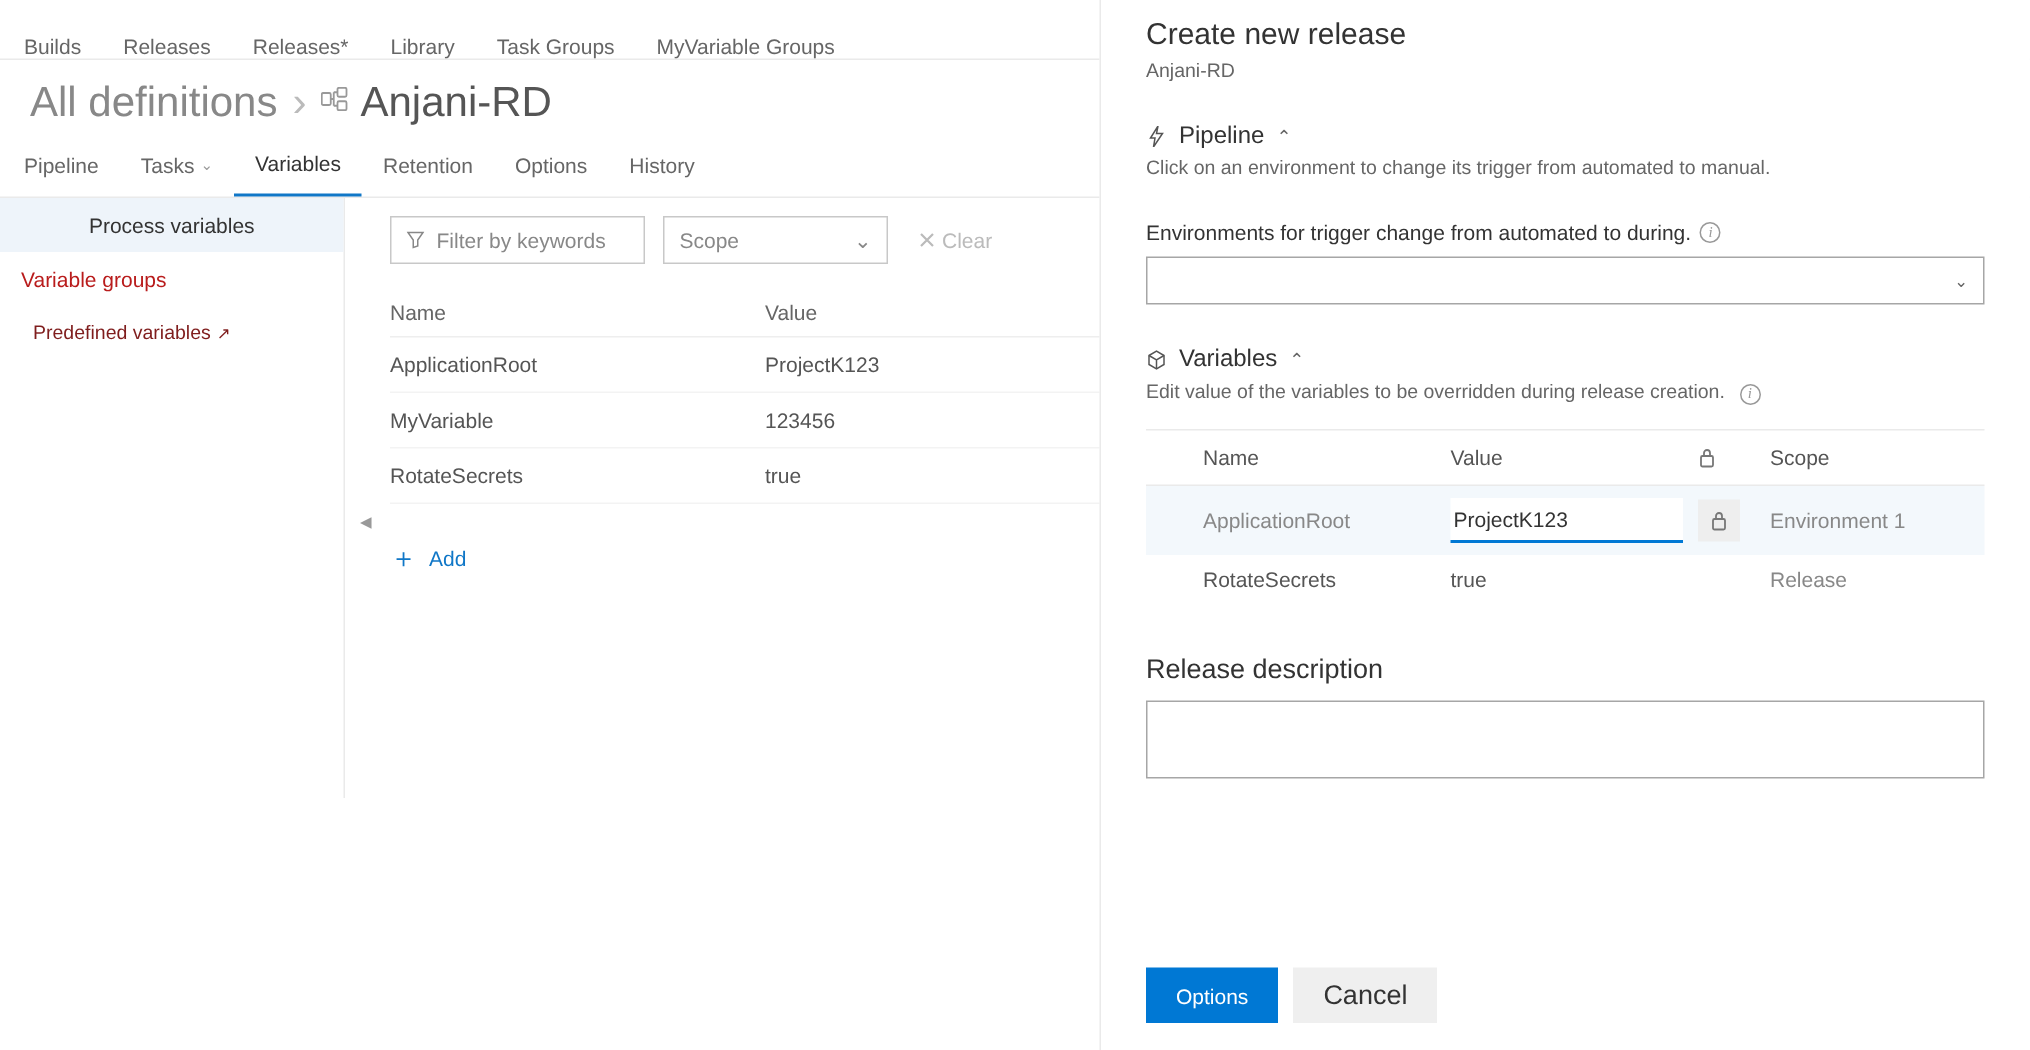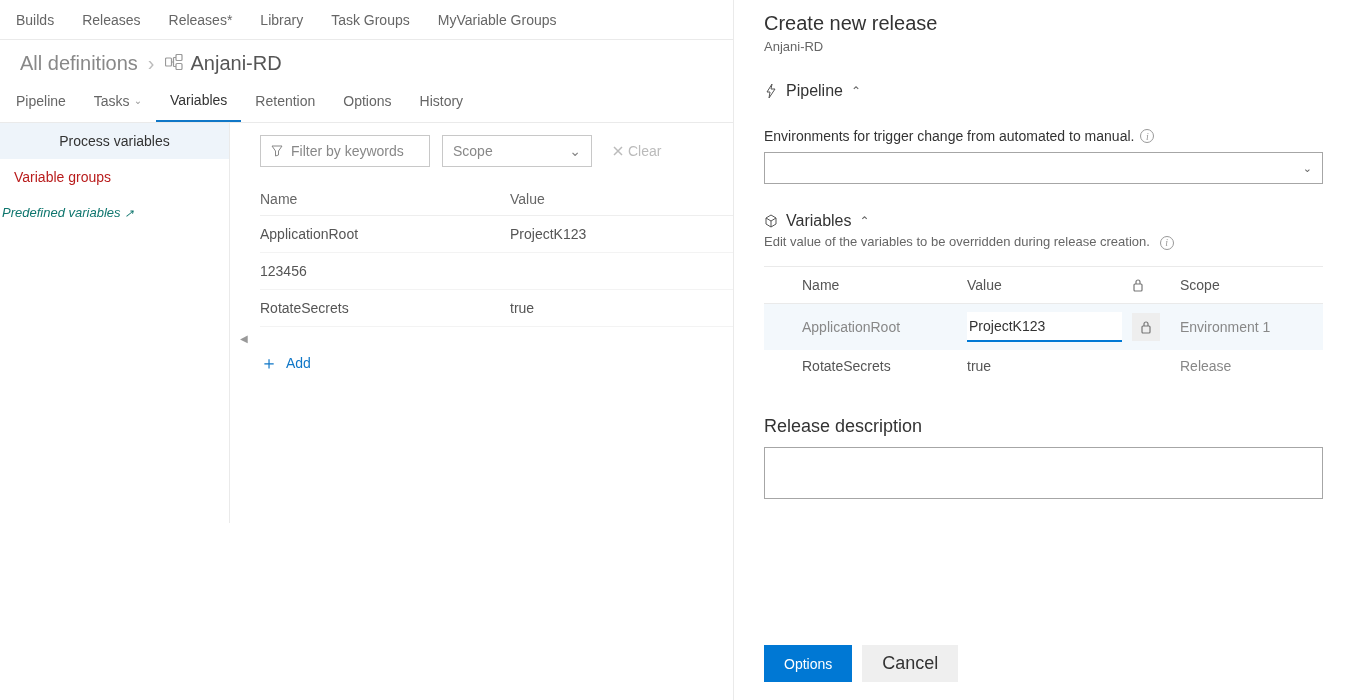--- a/index.html
+++ b/index.html
@@ -1,42 +1,42 @@
 <!DOCTYPE html>
 <html><head>
 <meta charset="utf-8">
 <style>
   * { box-sizing: border-box; margin: 0; padding: 0; }
   body { font-family: "Segoe UI", -apple-system, sans-serif; font-size: 14px; color: #333; background: #fff; }
   
   
-  .top-nav { display: flex; padding: 0 16px; border-bottom: 1px solid #eaeaea; height: 40px; align-items: center; }
+  .top-nav { display: flex; padding: 0 16px; border-bottom: 1px solid #eaeaea; height: 40px; align-items: flex-end; }
   .top-nav-item { padding: 0 14px; color: #666; display: flex; align-items: center; cursor: pointer; font-size: 14px; }
   .top-nav-item:first-child { padding-left: 0; }
   
   
-  .breadcrumb { display: flex; align-items: center; padding: 12px 20px 4px; font-size: 20px; color: #888; }
+  .breadcrumb { display: flex; align-items: center; padding: 12px 20px 4px; font-size: 28px; color: #888; }
   .breadcrumb .bc-link { cursor: pointer; }
   .breadcrumb .sep { margin: 0 10px; color: #bbb; }
   .breadcrumb .def-icon { margin-right: 8px; color: #999; font-size: 16px; letter-spacing: -2px; }
   .breadcrumb .title { color: #555; }
   
   
   .subtabs { display: flex; padding: 0 16px; border-bottom: 1px solid #eaeaea; height: 44px; align-items: stretch; gap: 0; }
   .subtab { padding: 0 14px; display: flex; align-items: center; color: #666; cursor: pointer; }
   .subtab:first-child { padding-left: 0; }
   .subtab.active { color: #333; border-bottom: 2px solid #1077c7; }
   .subtab .chev { margin-left: 4px; font-size: 10px; color: #999; }
   
   
   .content-area { display: flex; position: relative; }
   .left-panel { width: 230px; border-right: 1px solid #eaeaea; min-height: 400px; padding-top: 0; }
   .left-item { padding: 10px 14px; color: #b91c1c; cursor: pointer; }
   .left-item.active { background: #eef4fa; color: #333; text-align: center; }
-  .left-link { padding: 10px 2px; color: #0f766e; font-size: 13px; cursor: pointer; font-style: italic; }
+  .left-link { padding: 10px 22px; color: #7f1d1d; font-size: 13px; cursor: pointer; }
   .left-link .ext { font-size: 11px; margin-left: 4px; }
   
   .main-panel { flex: 1; padding: 12px 30px; }
   .toolbar { display: flex; align-items: center; gap: 12px; margin-bottom: 16px; }
   .filter-box { display: flex; align-items: center; border: 1px solid #c8c8c8; height: 32px; width: 170px; padding: 0 10px; color: #888; }
   .filter-box svg { margin-right: 8px; flex-shrink: 0; }
   .scope-box { display: flex; align-items: center; border: 1px solid #c8c8c8; height: 32px; width: 150px; padding: 0 10px; color: #888; justify-content: space-between; }
   .clear-btn { display: flex; align-items: center; color: #bbb; cursor: pointer; margin-left: 8px; }
   .clear-btn svg { margin-right: 4px; }
   
@@ -167,20 +167,21 @@
     <div class="var-table">
       <div class="var-th">
         <div class="col-name">Name</div>
         <div class="col-value">Value</div>
       </div>
       <div class="var-row">
         <div class="col-name">ApplicationRoot</div>
         <div class="col-value">ProjectK123</div>
       </div>
       <div class="var-row">
+        <div class="col-name">MyVariable</div>
         <div class="col-value">123456</div>
       </div>
       <div class="var-row">
         <div class="col-name">RotateSecrets</div>
         <div class="col-value">true</div>
       </div>
       <div class="add-row">
         <span class="plus">＋</span>
         <span>Add</span>
       </div>
@@ -193,24 +194,25 @@
   <div class="sp-sub">Anjani-RD</div>
 
   <div class="sp-section">
     <div class="sp-section-h">
       <svg width="14" height="14" viewBox="0 0 14 14">
           <path d="M8 0 L3 8 h3 l-1 6 L11 5 h-4 Z" fill="none" stroke="#555" stroke-width="1"></path>
         </svg>
       <span>Pipeline</span>
       <span class="chev">⌃</span>
     </div>
+    <div class="sp-section-desc">Click on an environment to change its trigger from automated to manual.</div>
 
 
     <div class="env-label">
-      <span>Environments for trigger change from automated to manual.</span>
+      <span>Environments for trigger change from automated to during.</span>
       <span class="info-icon">i</span>
     </div>
     <div class="env-select">
       <span class="chev">⌄</span>
     </div>
   </div>
 
   <div class="sp-section">
     <div class="sp-section-h">
       <svg width="14" height="14" viewBox="0 0 14 14">

